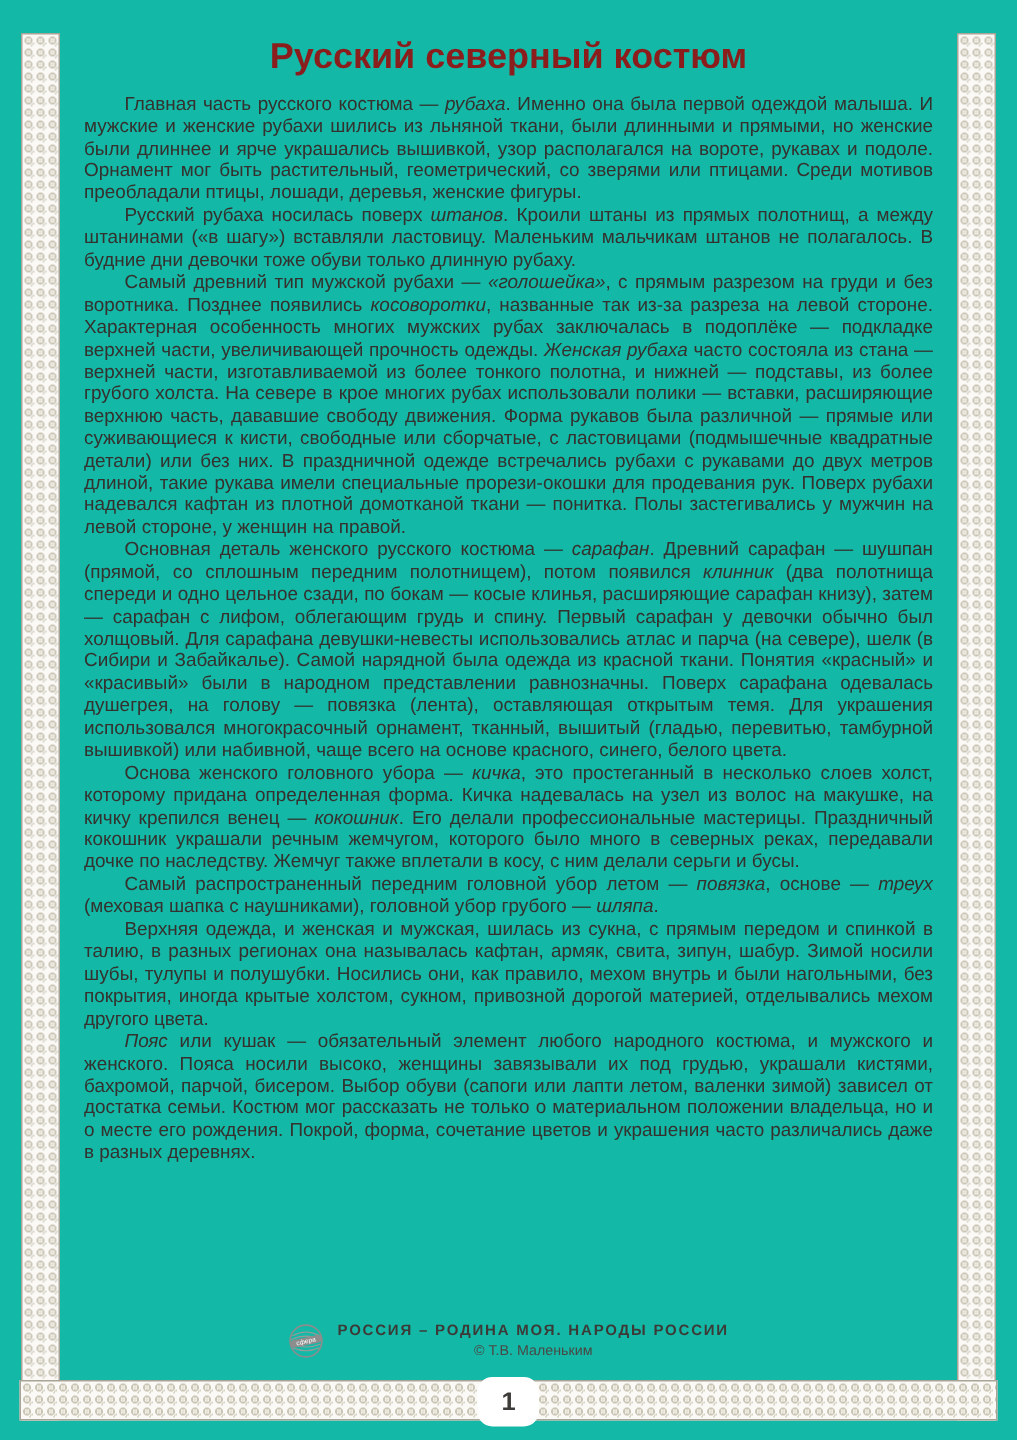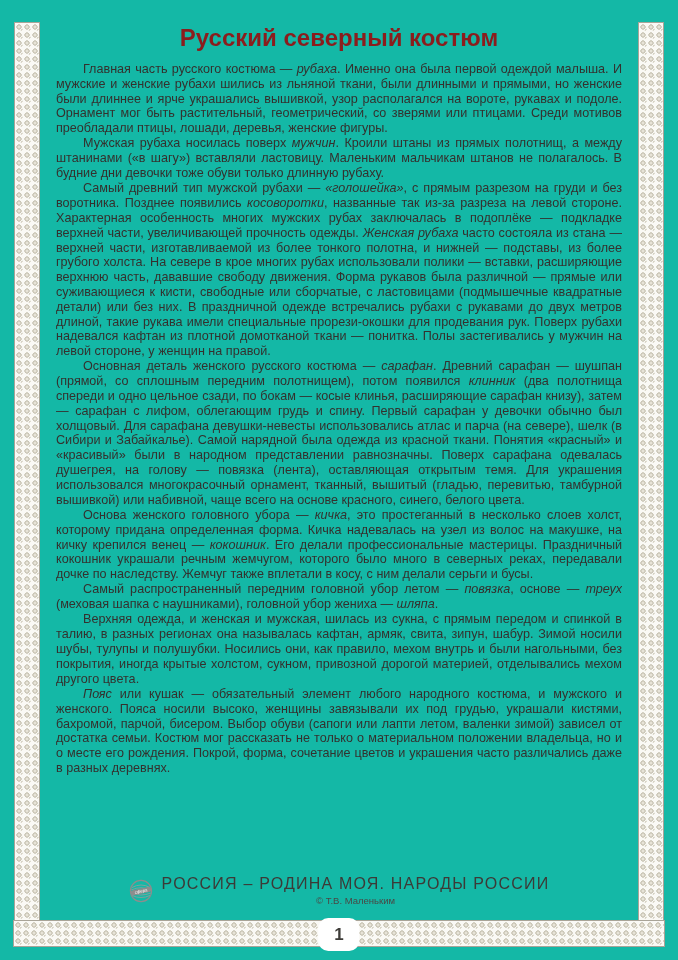--- a/index.html
+++ b/index.html
@@ -28,21 +28,21 @@
   .body-text{color:#34312e;font-size:12.6px;line-height:14.8px;text-align:justify;}
   .body-text p{margin:0;text-indent:27px;}
   .body-text p + p{margin-top:0.5px;}
   .body-text em{font-style:italic;margin-top:10px;}
   
   .footer{
     position:absolute;left:0;right:0;bottom:2px;
     display:flex;align-items:center;justify-content:center;gap:9px;
   }
   .footer-text{text-align:center;}
-  .series{font-size:16px;font-weight:400;letter-spacing:1.2px;color:#3c3a37;}
+  .series{font-size:10px;font-weight:700;letter-spacing:1.2px;color:#3c3a37;}
   .copyright{font-size:9.5px;color:#4a4845;margin-top:2px;}
   .logo{display:inline-flex;width:24px;height:24px;}
   
   .page-num-box{
     position:absolute;left:50%;bottom:9px;transform:translateX(-50%);
     background:#ffffff;padding:0 16px;height:33px;display:flex;align-items:center;justify-content:center;
     border-radius:10px;z-index:2;
   }
   .page-num-box span{font-size:17px;font-weight:700;color:#3e3c39;}
 </style>
@@ -53,25 +53,25 @@
 
   <div class="lace lace-left"></div>
   <div class="lace lace-right"></div>
   <div class="lace lace-bottom"></div>
 
   <div class="content">
     <h1 class="title">Русский северный костюм</h1>
 
     <div class="body-text">
         <p><span>Главная часть русского костюма — </span><em>рубаха</em><span>. Именно она была первой одеждой малыша. И мужские и женские рубахи шились из льняной ткани, были длинными и прямыми, но женские были длиннее и ярче украшались вышивкой, узор располагался на вороте, рукавах и подоле. Орнамент мог быть растительный, геометрический, со зверями или птицами. Среди мотивов преобладали птицы, лошади, деревья, женские фигуры.</span></p>
-        <p><span>Мужская рубаха носилась поверх </span><em>мужчин</em><span>. Кроили штаны из прямых полотнищ, а между штанинами («в шагу») вставляли ластовицу. Маленьким мальчикам штанов не полагалось. В будние дни девочки тоже обуви только длинную рубаху.</span></p>
+        <p><span>Русский рубаха носилась поверх </span><em>штанов</em><span>. Кроили штаны из прямых полотнищ, а между штанинами («в шагу») вставляли ластовицу. Маленьким мальчикам штанов не полагалось. В будние дни девочки тоже обуви только длинную рубаху.</span></p>
         <p><span>Самый древний тип мужской рубахи — </span><em>«голошейка»</em><span>, с прямым разрезом на груди и без воротника. Позднее появились </span><em>косоворотки</em><span>, названные так из-за разреза на левой стороне. Характерная особенность многих мужских рубах заключалась в подоплёке — подкладке верхней части, увеличивающей прочность одежды. </span><em>Женская рубаха</em><span> часто состояла из стана — верхней части, изготавливаемой из более тонкого полотна, и нижней — подставы, из более грубого холста. На севере в крое многих рубах использовали полики — вставки, расширяющие верхнюю часть, дававшие свободу движения. Форма рукавов была различной — прямые или суживающиеся к кисти, свободные или сборчатые, с ластовицами (подмышечные квадратные детали) или без них. В праздничной одежде встречались рубахи с рукавами до двух метров длиной, такие рукава имели специальные прорези-окошки для продевания рук. Поверх рубахи надевался кафтан из плотной домотканой ткани — понитка. Полы застегивались у мужчин на левой стороне, у женщин на правой.</span></p>
         <p><span>Основная деталь женского русского костюма — </span><em>сарафан</em><span>. Древний сарафан — шушпан (прямой, со сплошным передним полотнищем), потом появился </span><em>клинник</em><span> (два полотнища спереди и одно цельное сзади, по бокам — косые клинья, расширяющие сарафан книзу), затем — сарафан с лифом, облегающим грудь и спину. Первый сарафан у девочки обычно был холщовый. Для сарафана девушки-невесты использовались атлас и парча (на севере), шелк (в Сибири и Забайкалье). Самой нарядной была одежда из красной ткани. Понятия «красный» и «красивый» были в народном представлении равнозначны. Поверх сарафана одевалась душегрея, на голову — повязка (лента), оставляющая открытым темя. Для украшения использовался многокрасочный орнамент, тканный, вышитый (гладью, перевитью, тамбурной вышивкой) или набивной, чаще всего на основе красного, синего, белого цвета.</span></p>
         <p><span>Основа женского головного убора — </span><em>кичка</em><span>, это простеганный в несколько слоев холст, которому придана определенная форма. Кичка надевалась на узел из волос на макушке, на кичку крепился венец — </span><em>кокошник</em><span>. Его делали профессиональные мастерицы. Праздничный кокошник украшали речным жемчугом, которого было много в северных реках, передавали дочке по наследству. Жемчуг также вплетали в косу, с ним делали серьги и бусы.</span></p>
-        <p><span>Самый распространенный передним головной убор летом — </span><em>повязка</em><span>, основе — </span><em>треух</em><span> (меховая шапка с наушниками), головной убор жениха — </span><em>шляпа</em><span>.</span></p>
+        <p><span>Самый распространенный передним головной убор летом — </span><em>повязка</em><span>, основе — </span><em>треух</em><span> (меховая шапка с наушниками), головной убор грубого — </span><em>шляпа</em><span>.</span></p>
         <p><span>Верхняя одежда, и женская и мужская, шилась из сукна, с прямым передом и спинкой в талию, в разных регионах она называлась кафтан, армяк, свита, зипун, шабур. Зимой носили шубы, тулупы и полушубки. Носились они, как правило, мехом внутрь и были нагольными, без покрытия, иногда крытые холстом, сукном, привозной дорогой материей, отделывались мехом другого цвета.</span></p>
         <p><em>Пояс</em><span> или кушак — обязательный элемент любого народного костюма, и мужского и женского. Пояса носили высоко, женщины завязывали их под грудью, украшали кистями, бахромой, парчой, бисером. Выбор обуви (сапоги или лапти летом, валенки зимой) зависел от достатка семьи. Костюм мог рассказать не только о материальном положении владельца, но и о месте его рождения. Покрой, форма, сочетание цветов и украшения часто различались даже в разных деревнях.</span></p>
       </div>
 
     <div class="footer">
       <span class="logo">
         <svg viewBox="0 0 24 24" width="24" height="24" aria-hidden="true">
           <circle cx="12" cy="12" r="10.6" fill="none" stroke="#8d8d8d" stroke-width="1.1"></circle>
           <path d="M3,8.5 Q12,3.5 21,8.5" fill="none" stroke="#9a9a9a" stroke-width="0.8"></path>
           <path d="M2.2,11 Q12,6.5 21.8,11" fill="none" stroke="#9a9a9a" stroke-width="0.8"></path>

